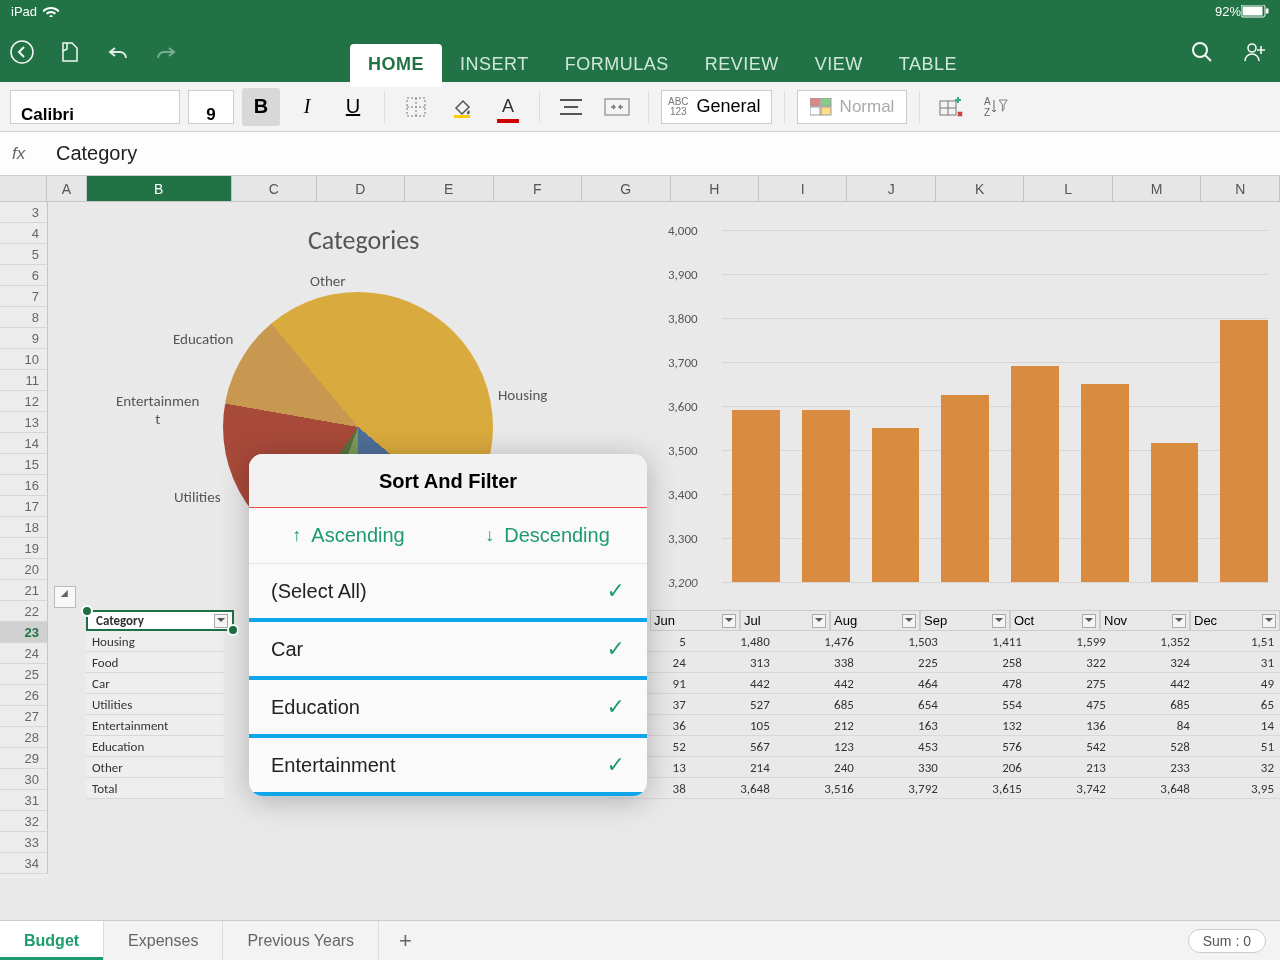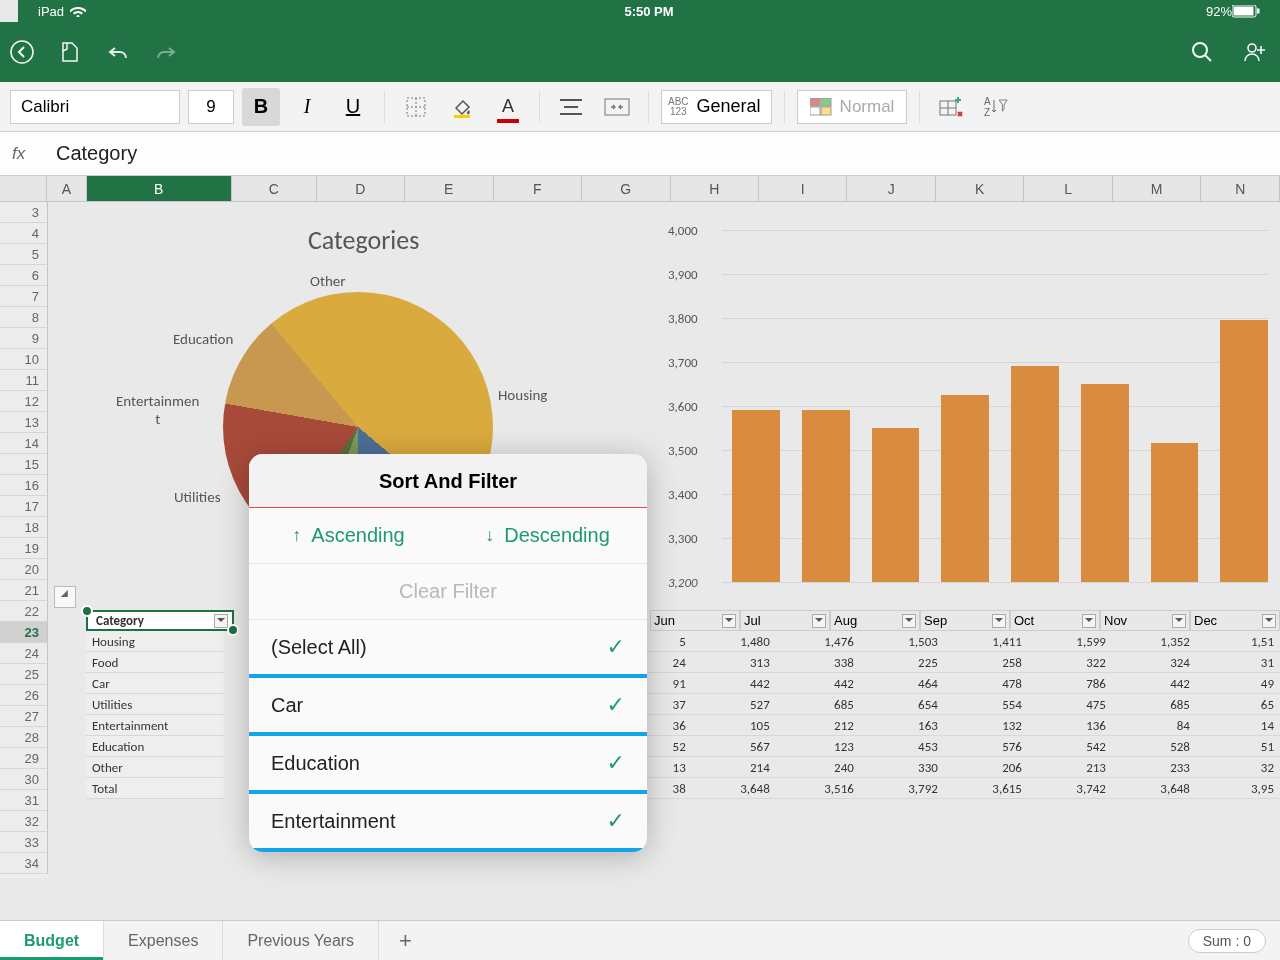--- a/index.html
+++ b/index.html
@@ -1,33 +1,33 @@
 <!DOCTYPE html>
 <html><head>
 <meta charset="utf-8">
 <style>
   * { box-sizing: border-box; margin: 0; padding: 0; }
   body { font-family: -apple-system, "Helvetica Neue", Arial, sans-serif; background: #e9e9e9; width: 1280px; height: 960px; overflow: hidden; position: relative; }
   
-  .status-bar { background: #217346; color: #fff; height: 22px; display: flex; align-items: center; padding: 0 20px; font-size: 13px; margin-left: 18px; }
+  .status-bar { background: #217346; color: #fff; height: 22px; display: flex; align-items: center; padding: 0 11px; font-size: 13px; }
   .status-bar .left { flex:1; display:flex; align-items:center; gap:6px;}
   .status-bar .center { flex:1; text-align:center; font-weight:600;}
   .status-bar .right { flex:1; text-align:right; display:flex; align-items:center; justify-content:flex-end; }
   .wifi { display:inline-block; }
   
   .topbar { background:#217346; color:#fff; height:60px; position:relative;}
   .doc-title { text-align:center; font-size:14px; color:#d0e8db; padding-top:2px;}
   .top-left-btns { position:absolute; left:10px; top:18px; display:flex; gap:24px; align-items:center;}
   .top-right-btns { position:absolute; right:14px; top:18px; display:flex; gap:28px; align-items:center;}
   .tabs { position:absolute; left:350px; top:22px; display:flex; gap:0; align-items:flex-end;}
   .tab { color:#d0e8db; font-size:18px; padding:10px 18px 12px; cursor:pointer; letter-spacing:0.5px;}
   .tab.active { background:#fff; color:#217346; font-weight:600; border-radius:4px 4px 0 0;}
   
   .ribbon { background:#f3f3f3; border-bottom:1px solid #ccc; height:50px; display:flex; align-items:center; padding:0 10px; gap:8px;}
-  .combo { background:#fff; border:1px solid #ccc; height:34px; display:flex; align-items:center; padding:4px 10px; font-size:17px;}
+  .combo { background:#fff; border:1px solid #ccc; height:34px; display:flex; padding:14px 10px; font-size:17px;font-weight:bold;}
   .font-box { width:170px; justify-content:space-between;}
   .fontsize-box { width:46px; justify-content:center;}
   .rib-btn { width:38px; height:38px; display:flex; align-items:center; justify-content:center; font-size:20px; border-radius:3px;}
   .rib-btn.active { background:#d8d8d8;}
   .rib-sep { width:1px; height:32px; background:#ddd; margin:0 4px;}
   .numfmt { background:#fff; border:1px solid #ccc; height:34px; display:flex; align-items:center; padding:0 10px 0 6px; gap:8px; font-size:18px;}
   .sty-btn { background:#fff; border:1px solid #ccc; height:34px; padding:0 12px; display:flex; align-items:center; color:#aaa; font-size:17px; gap:8px;}
   
   .fx-bar { background:#fdfdfd; border-bottom:1px solid #ccc; height:44px; display:flex; align-items:center; padding:0 12px; gap:14px;}
   .fx-label { font-style:italic; color:#666; font-size:17px; width:30px;}
@@ -91,21 +91,20 @@
 </head>
 <body>
 
 <div class="status-bar">
   <div class="left">
       <span>iPad</span>
     <svg class="wifi" width="16" height="12" viewBox="0 0 16 12">
         <path fill="#fff" d="M8 10a1.5 1.5 0 100 3 1.5 1.5 0 000-3zm0-4c-2 0-3.8.8-5.1 2.1l1.5 1.5A5 5 0 018 8a5 5 0 013.6 1.6l1.5-1.5A7.2 7.2 0 008 6zm0-4C4.5 2 1.4 3.5-.7 5.8l1.5 1.5A9.5 9.5 0 018 4c2.9 0 5.5 1.3 7.2 3.3l1.5-1.5C14.6 3.5 11.5 2 8 2z"></path>
       </svg>
   </div>
-  <div class="center">5:50 PM</div>
   <div class="right">
       <span>92%</span>
     <svg width="28" height="13" viewBox="0 0 28 13">
         <rect x="0" y="0" width="24" height="12" rx="2" fill="none" stroke="#fff"></rect>
         <rect x="1.5" y="1.5" width="20" height="9" fill="#fff"></rect>
         <rect x="25" y="3.5" width="2.5" height="5" fill="#fff"></rect>
       </svg>
   </div>
 </div>
 
@@ -118,20 +117,28 @@
     <svg class="icon wbtn" viewBox="0 0 24 24">
         <path d="M5 3h9l5 5v13H5z" fill="none" stroke="#fff" stroke-width="1.5"></path>
         <path d="M9 3v6l-4 2" fill="none" stroke="#fff" stroke-width="1.5"></path>
       </svg>
     <svg class="icon wbtn" viewBox="0 0 24 24">
         <path d="M9 8l-5 4 5 4M4 12h10a6 6 0 016 6" fill="none" stroke="#fff" stroke-width="2" opacity="0.9"></path>
       </svg>
     <svg class="icon wbtn" viewBox="0 0 24 24" style="opacity:0.4">
         <path d="M15 8l5 4-5 4M20 12H10a6 6 0 00-6 6" fill="none" stroke="#fff" stroke-width="2"></path>
       </svg>
+  </div>
+  <div class="tabs">
+    <div class="tab active">HOME</div>
+    <div class="tab">INSERT</div>
+    <div class="tab">FORMULAS</div>
+    <div class="tab">REVIEW</div>
+    <div class="tab">VIEW</div>
+    <div class="tab">TABLE</div>
   </div>
   <div class="top-right-btns">
     <svg class="icon wbtn" viewBox="0 0 24 24">
         <circle cx="10" cy="10" r="7" fill="none" stroke="#fff" stroke-width="2"></circle>
         <path d="M15 15l6 6" stroke="#fff" stroke-width="2"></path>
       </svg>
     <svg class="icon wbtn" viewBox="0 0 24 24">
         <circle cx="10" cy="8" r="4" fill="none" stroke="#fff" stroke-width="1.6"></circle>
         <path d="M3 21c0-4 3-7 7-7s7 3 7 7M19 6v8M15 10h8" fill="none" stroke="#fff" stroke-width="1.6"></path>
       </svg>
@@ -392,21 +399,21 @@
             <div class="tcell num-cell">31</div>
           </div>
           <div class="trow">
             <div class="tcell cat-cell">Car</div>
             <div style="width: 416px;"></div>
             <div class="tcell num-cell">91</div>
             <div class="tcell num-cell">442</div>
             <div class="tcell num-cell">442</div>
             <div class="tcell num-cell">464</div>
             <div class="tcell num-cell">478</div>
-            <div class="tcell num-cell">786</div>
+            <div class="tcell num-cell">275</div>
             <div class="tcell num-cell">442</div>
             <div class="tcell num-cell">49</div>
           </div>
           <div class="trow">
             <div class="tcell cat-cell">Utilities</div>
             <div style="width: 416px;"></div>
             <div class="tcell num-cell">37</div>
             <div class="tcell num-cell">527</div>
             <div class="tcell num-cell">685</div>
             <div class="tcell num-cell">654</div>
@@ -473,21 +480,20 @@
   <div class="popup-sort">
     <div class="sort-btn">
         <span style="font-size:18px">↑</span>
         <span>Ascending</span>
       </div>
     <div class="sort-btn">
         <span style="font-size:18px">↓</span>
         <span>Descending</span>
       </div>
   </div>
-  <div class="clear-btn">Clear Filter</div>
   <div id="filter-items">
       <div class="filter-item">
         <span>(Select All)</span>
         <span class="check">✓</span>
       </div>
       <div class="filter-item">
         <span>Car</span>
         <span class="check">✓</span>
       </div>
       <div class="filter-item">

